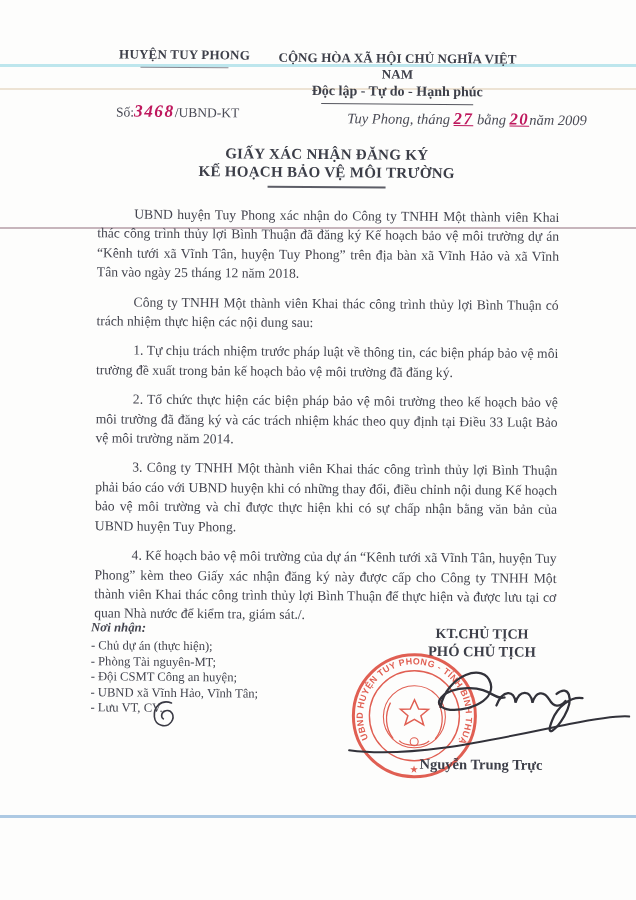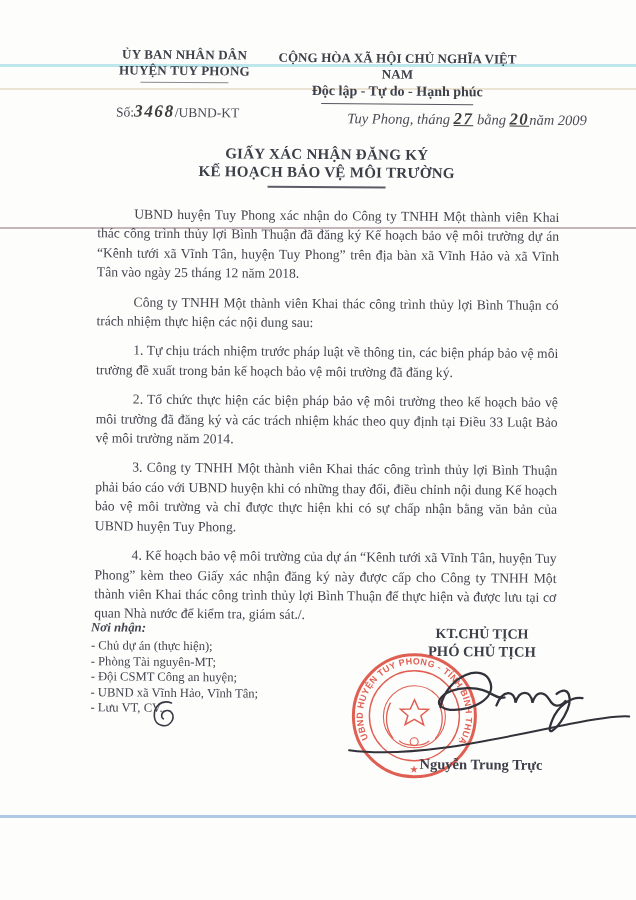--- a/index.html
+++ b/index.html
@@ -16,21 +16,21 @@
   .artifact.mauve{top:227px;height:2px;background:#b9a2ab;opacity:.8;}
   .artifact.blue{top:815px;height:2.5px;background:#a9c6e2;opacity:.95;}
 
   .tilt{position:absolute;inset:0;transform:rotate(0.45deg);transform-origin:60px 0;}
 
   
   .issuer{position:absolute;top:46px;left:100px;width:170px;text-align:center;
     font-weight:bold;font-size:13px;line-height:15.5px;color:#3e404a;letter-spacing:.2px;}
   .issuer-rule{width:88px;height:1.2px;background:#8a8a92;margin:4px auto 0;}
   .doc-number{position:absolute;top:101px;left:117px;font-size:13.5px;color:#494a55;}
-  .hand{font-style:italic;font-weight:bold;font-size:1.28em;letter-spacing:1.5px;color:#404040;}
+  .hand{font-style:italic;font-weight:bold;font-size:1.28em;letter-spacing:1.5px;color:#be185d;}
   .national{position:absolute;top:48px;left:264px;width:268px;text-align:center;color:#3e404a;}
   .national .l1{font-weight:bold;font-size:13px;line-height:16px;letter-spacing:.1px;}
   .national .l2{font-weight:bold;font-size:14px;line-height:18px;}
   .national-rule{width:152px;height:1.3px;background:#55565e;margin:3px auto 0;}
   .dateline{position:absolute;top:106px;left:338px;width:260px;text-align:center;
     font-style:italic;font-size:14.5px;color:#4a4b55;}
   .dateline .hand{font-size:1.15em;text-decoration:underline;}
 
   
   .doc-title{position:absolute;top:143px;left:0;width:656px;text-align:center;
@@ -65,21 +65,20 @@
 <div class="page">
 
   <div class="artifact cyan"></div>
   <div class="artifact beige"></div>
   <div class="artifact mauve"></div>
   <div class="artifact blue"></div>
 
   <div class="tilt">
 
     <div class="issuer">
-      <div>ỦY BAN NHÂN DÂN</div>
       <div>HUYỆN TUY PHONG</div>
       <div class="issuer-rule"></div>
     </div>
 
     <div class="doc-number"><span>Số:</span><span class="hand">3468</span><span>/UBND-KT</span></div>
 
     <div class="national">
       <div class="l1">CỘNG HÒA XÃ HỘI CHỦ NGHĨA VIỆT NAM</div>
       <div class="l2">Độc lập - Tự do - Hạnh phúc</div>
       <div class="national-rule"></div>

